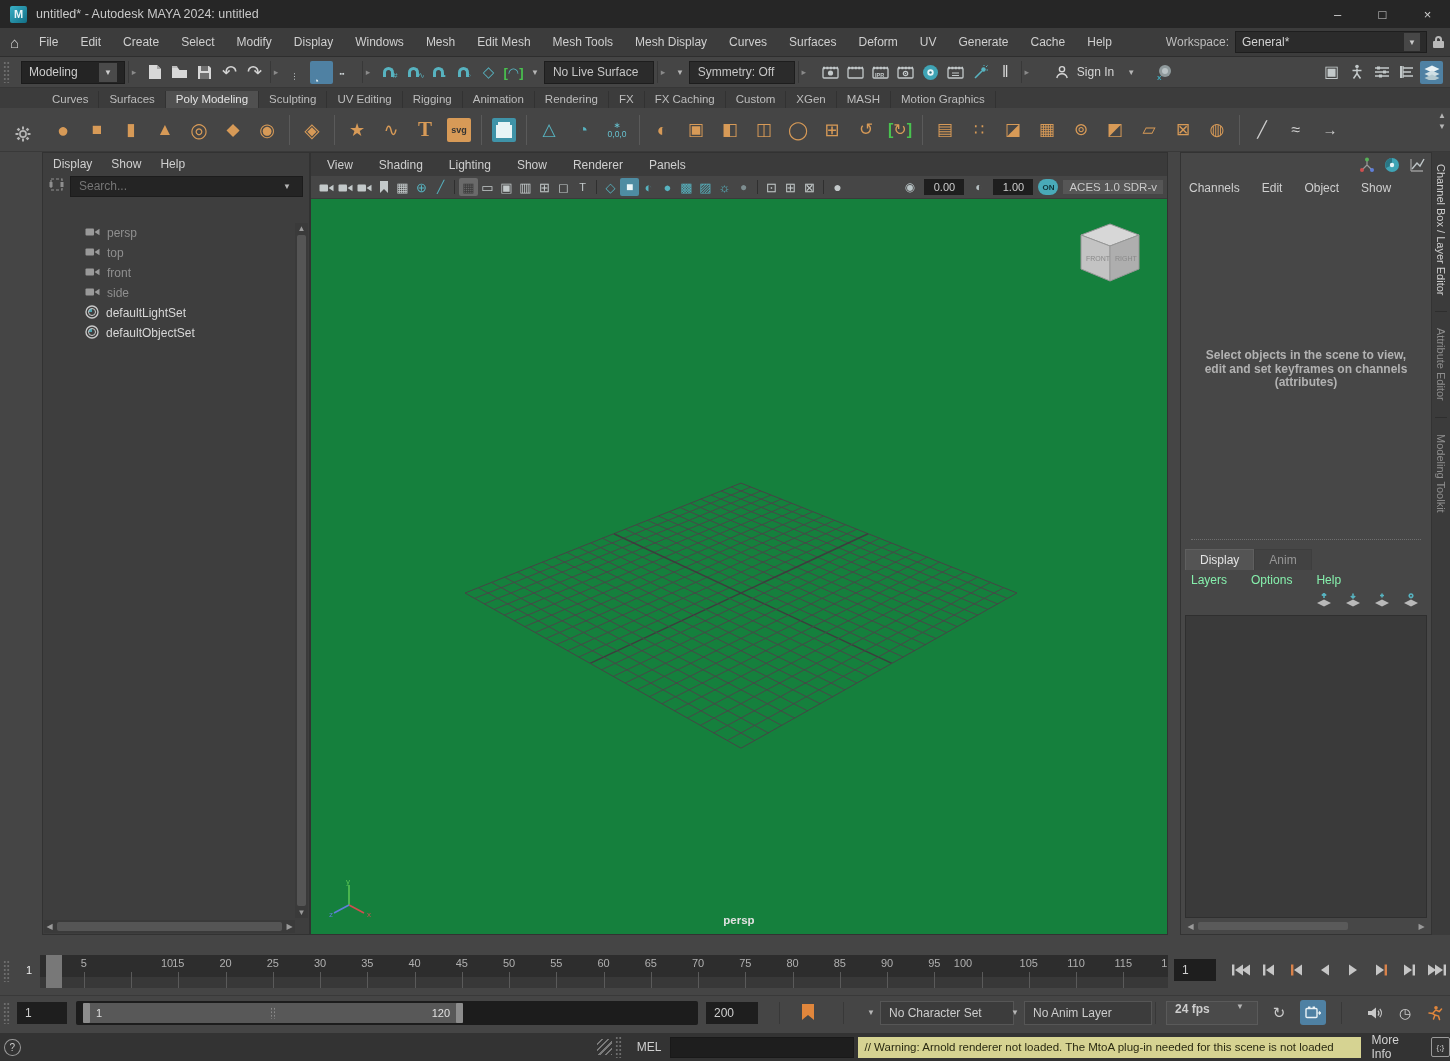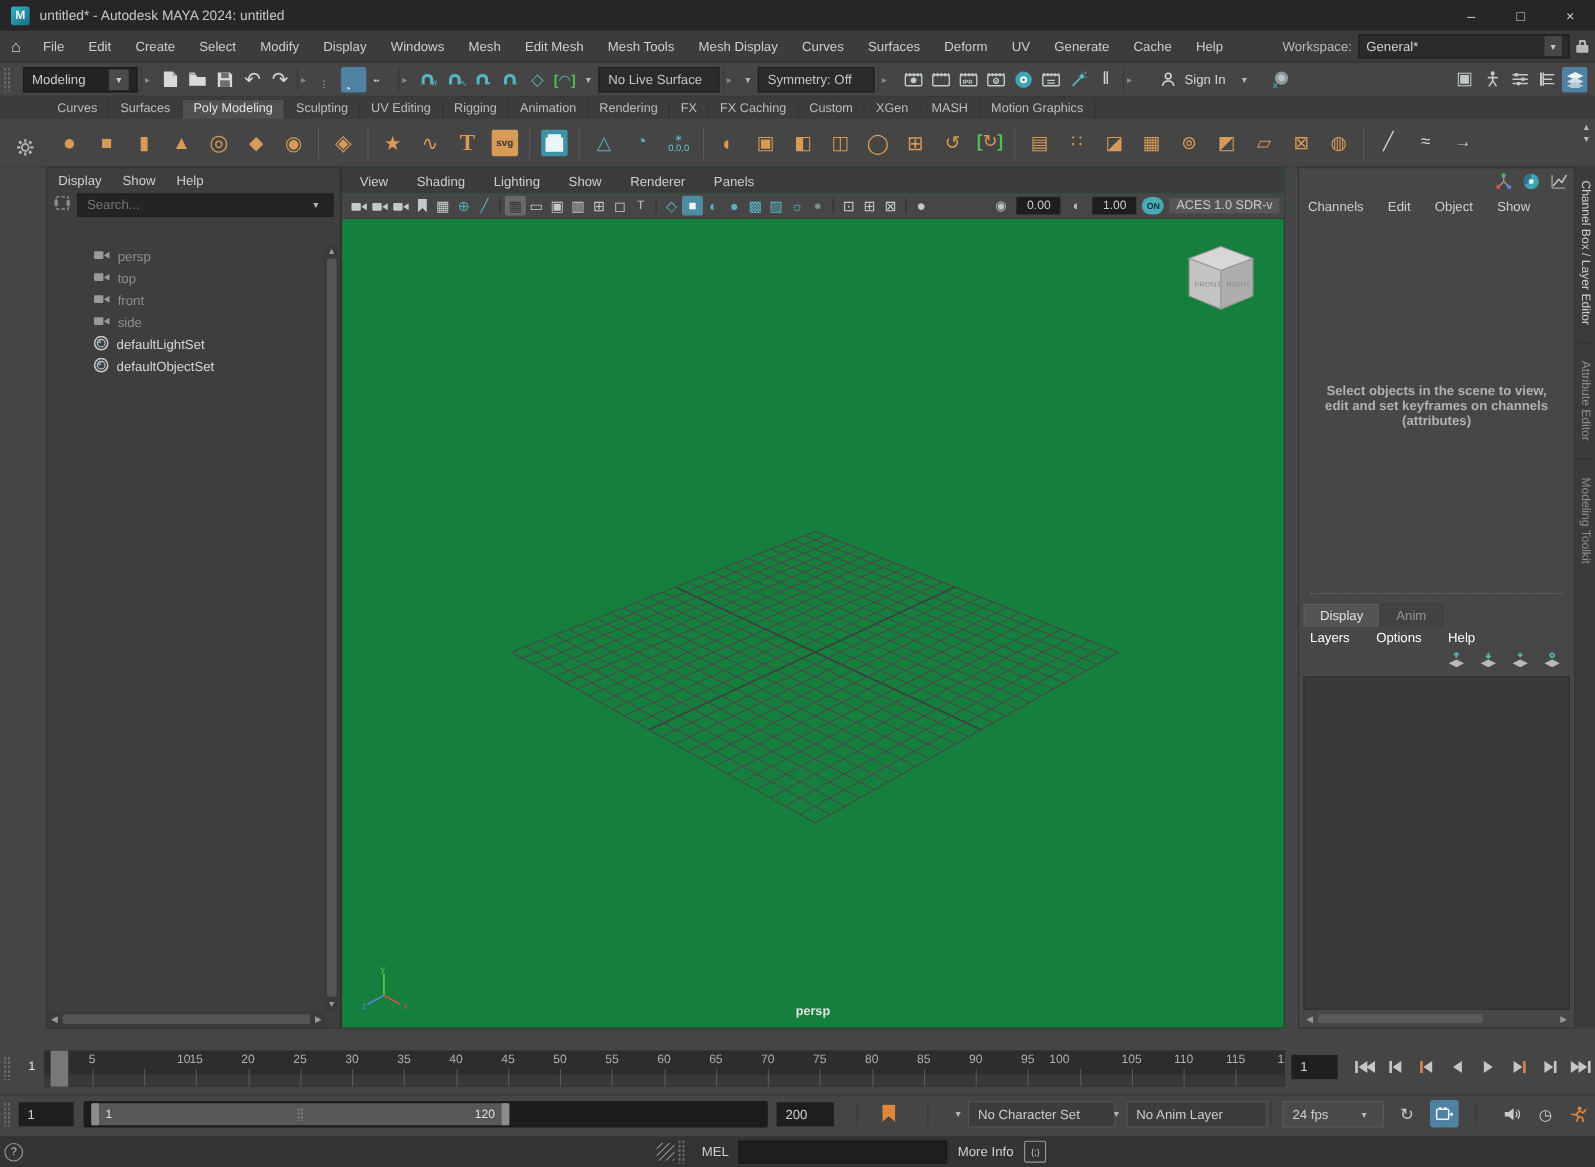--- a/index.html
+++ b/index.html
@@ -110,21 +110,21 @@
   
   .channel{left:1180px;top:0;width:252px;height:783px;background:#474747;border:1px solid #333;box-sizing:border-box;}
   .ch-topicons{position:absolute;right:6px;top:4px;display:flex;gap:9px;}
   .ch-menus{position:absolute;left:8px;top:28px;display:flex;gap:22px;color:#cfcfcf;}
   .ch-message{position:absolute;left:0;right:0;top:196px;text-align:center;color:#b2b2b2;font-weight:bold;font-size:12px;line-height:13.5px;}
   .ch-dots{position:absolute;left:10px;right:10px;top:386px;border-top:1px dotted #6f6f6f;}
   .le-tabs{position:absolute;left:4px;top:396px;display:flex;}
   .le-tab{padding:3px 14px;font-size:12px;}
   .le-tab.active{background:#545454;color:#e3e3e3;border:1px solid #5f5f5f;border-bottom:none;}
   .le-tab.idle{color:#969696;border:1px solid #3e3e3e;border-bottom:none;background:#424242;}
-  .le-menus{position:absolute;left:10px;top:420px;display:flex;gap:24px;color:#ffffff;}
+  .le-menus{position:absolute;left:10px;top:420px;display:flex;gap:24px;color:#86efac;}
   .le-icons{position:absolute;right:10px;top:440px;display:flex;gap:10px;}
   .le-list{position:absolute;left:4px;right:4px;top:462px;bottom:16px;background:#3a3a3a;border:1px solid #2f2f2f;}
   .ch-hscroll{position:absolute;left:4px;right:4px;bottom:2px;height:12px;display:flex;align-items:center;}
   .ch-hscroll .thumb{width:150px;height:8px;background:#5a5a5a;border-radius:2px;margin-left:2px;}
 
   
   .side-tabs{left:1432px;top:0;width:18px;height:783px;background:#3b3b3b;display:flex;flex-direction:column;align-items:center;}
   .side-tab{writing-mode:vertical-rl;padding:12px 0;font-size:11px;white-space:nowrap;}
   .side-tab.active{color:#cfcfcf;}
   .side-tab.idle{color:#8d8d8d;}
@@ -144,21 +144,21 @@
 
   
   .range-row{left:0;top:995px;width:1450px;height:35px;background:#454545;display:flex;align-items:center;border-top:1px solid #393939;box-sizing:border-box;}
   .rs-field{height:22px;background:#1e1e1e;color:#cfcfcf;display:flex;align-items:center;padding:0 8px;}
   .rs-track{position:absolute;left:76px;top:5px;width:622px;height:24px;background:#1c1c1c;border-radius:2px;}
   .rs-range{position:absolute;left:7px;top:2px;width:380px;height:20px;background:#585858;border-radius:2px;display:flex;align-items:center;}
   .rs-handle{width:7px;height:20px;background:#8c8c8c;border-radius:1px;}
   .rs-rangelabel{color:#e0e0e0;font-size:11px;}
   .rs-centergrip{position:absolute;left:50%;top:4px;width:6px;height:12px;margin-left:-3px;background-image:radial-gradient(circle,#8a8a8a 0.8px,transparent 1px);background-size:3px 3.5px;}
   .dd-field{height:22px;background:#3c3c3c;border:1px solid #565656;color:#cdcdcd;display:flex;align-items:center;padding:0 8px;}
-  .fps-select{height:22px;background:#4a4a4a;border:1px solid #5a5a5a;color:#cdcdcd;display:flex;align-items:center;padding:0 8px;width:74px;}
+  .fps-select{height:22px;background:#4a4a4a;border:1px solid #5a5a5a;color:#cdcdcd;display:flex;align-items:flex-start;padding:0 8px;width:74px;font-weight:bold;}
   .sq-btn{width:26px;height:25px;border-radius:3px;display:flex;align-items:center;justify-content:center;}
   .sq-btn.blue{background:#4f81a3;}
   .bookmark{width:12px;height:16px;background:#e0863c;clip-path:polygon(0 0,100% 0,100% 100%,50% 68%,0 100%);position:relative;}
   .bookmark-plus{position:absolute;right:-5px;top:-4px;color:#f2f2f2;font-size:9px;font-weight:bold;}
 
   
   .cmd-row{left:0;top:1033px;width:1450px;height:28px;background:#333333;display:flex;align-items:center;}
   .help-circ{width:15px;height:15px;border-radius:50%;border:1px solid #9a9a9a;color:#c9c9c9;font-size:10px;display:flex;align-items:center;justify-content:center;margin-left:4px;}
   .resize-grip{width:16px;height:16px;margin-left:576px;background:repeating-linear-gradient(135deg,transparent 0 3px,#7a7a7a 3px 4.5px);}
   .mel-label{color:#cfcfcf;margin:0 8px 0 12px;}
@@ -1154,17 +1154,18 @@
         </svg>
     </div>
   </div>
 
   <div class="abs cmd-row">
     <div class="help-circ">?</div>
     <div class="resize-grip"></div>
     <div class="grip"></div>
     <div class="mel-label">MEL</div>
     <div class="mel-input"></div>
+    <div class="warn-bar">// Warning: Arnold renderer not loaded. The MtoA plug-in needed for this scene is not loaded</div>
     <div class="more-info">More Info</div>
     <div class="script-icon">{;}</div>
   </div>
 
 </div>
 
 </body></html>

